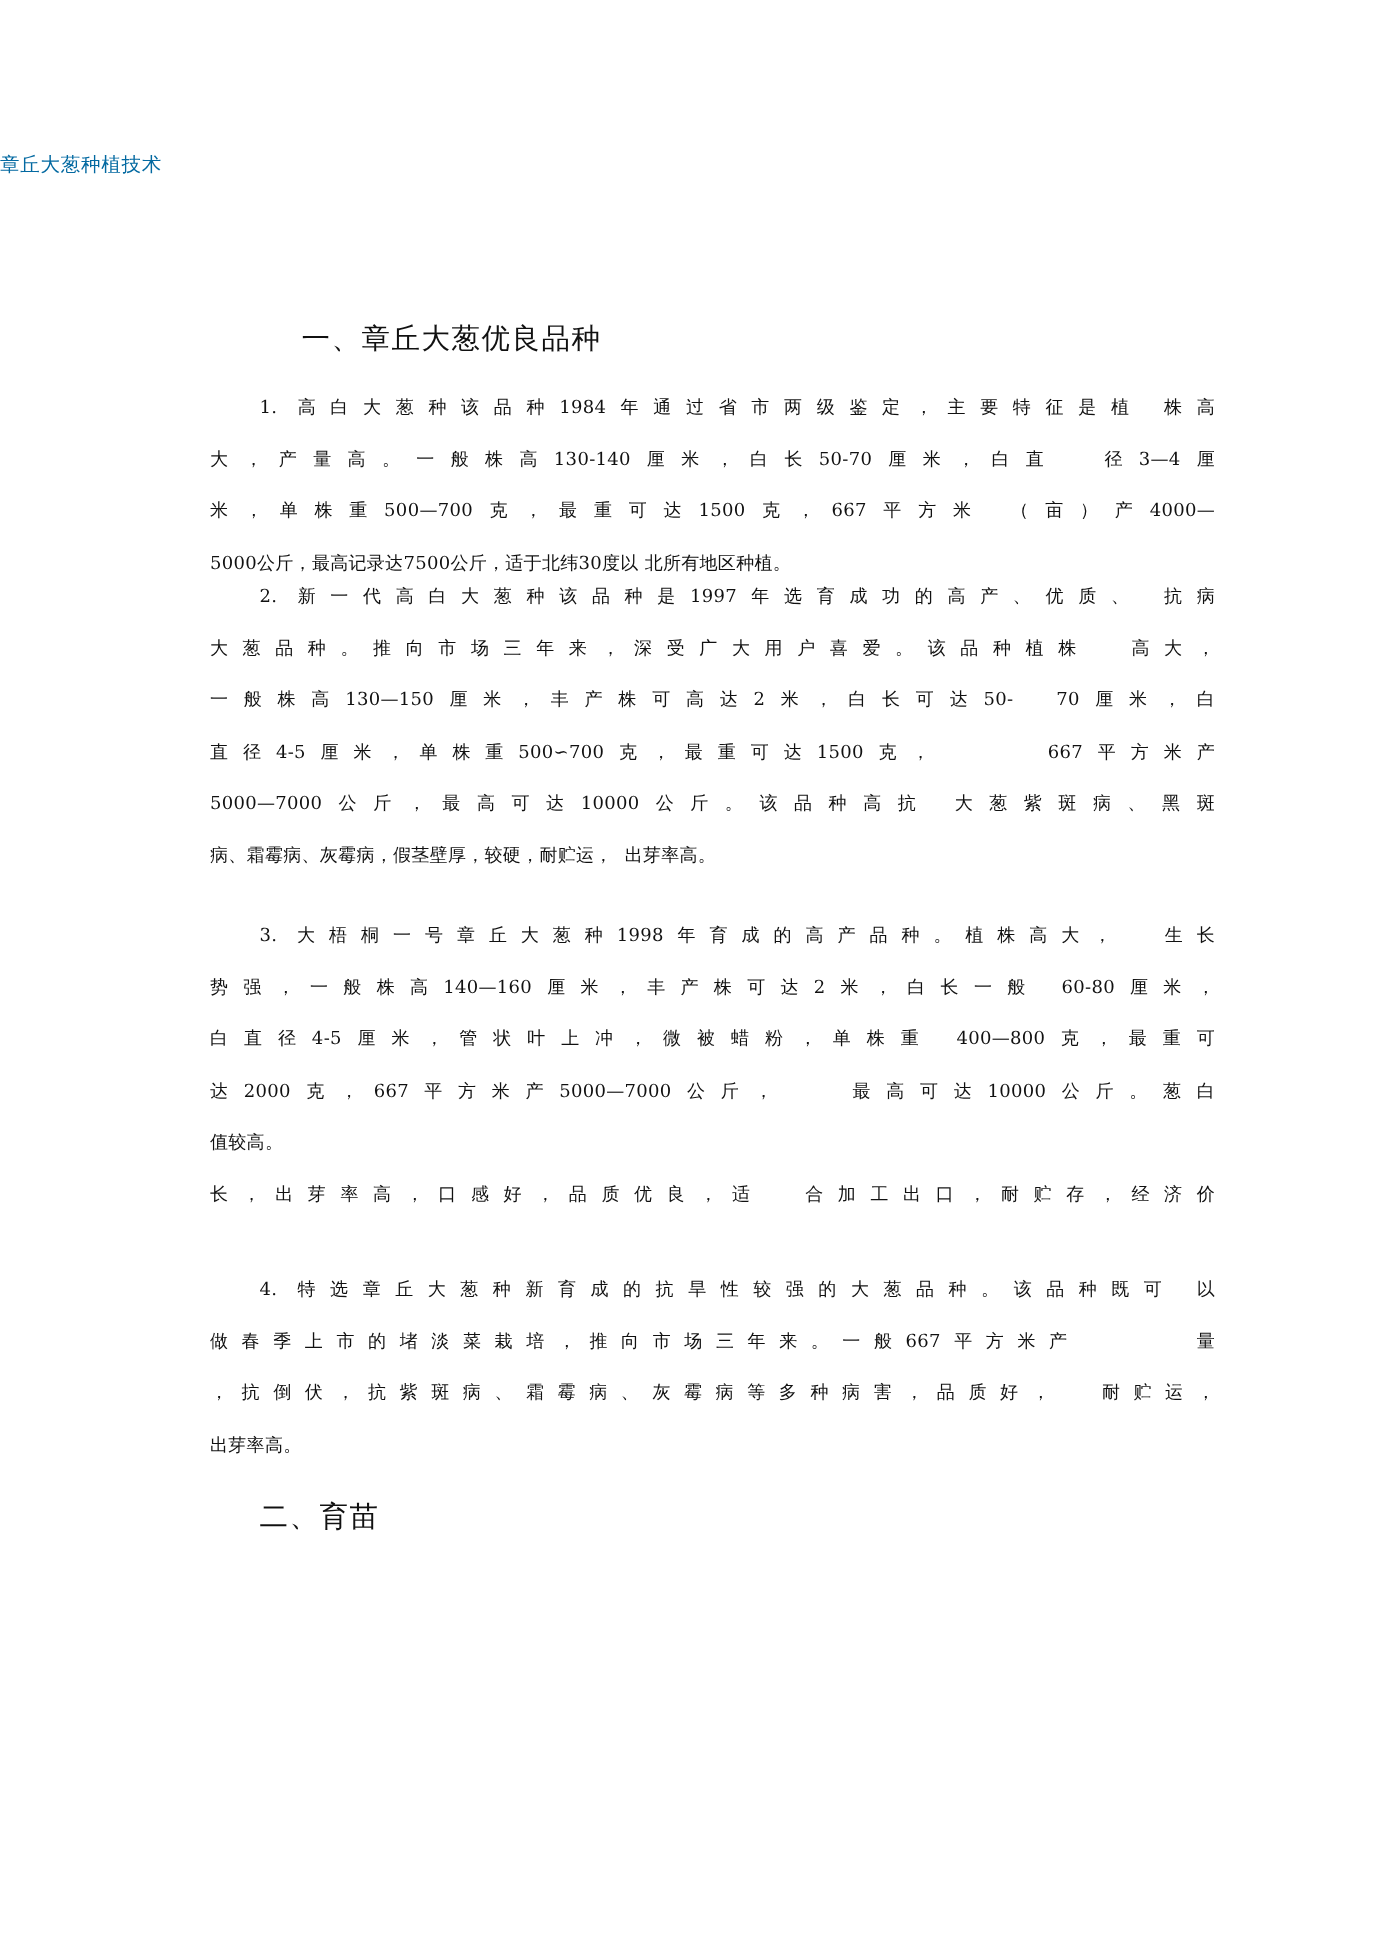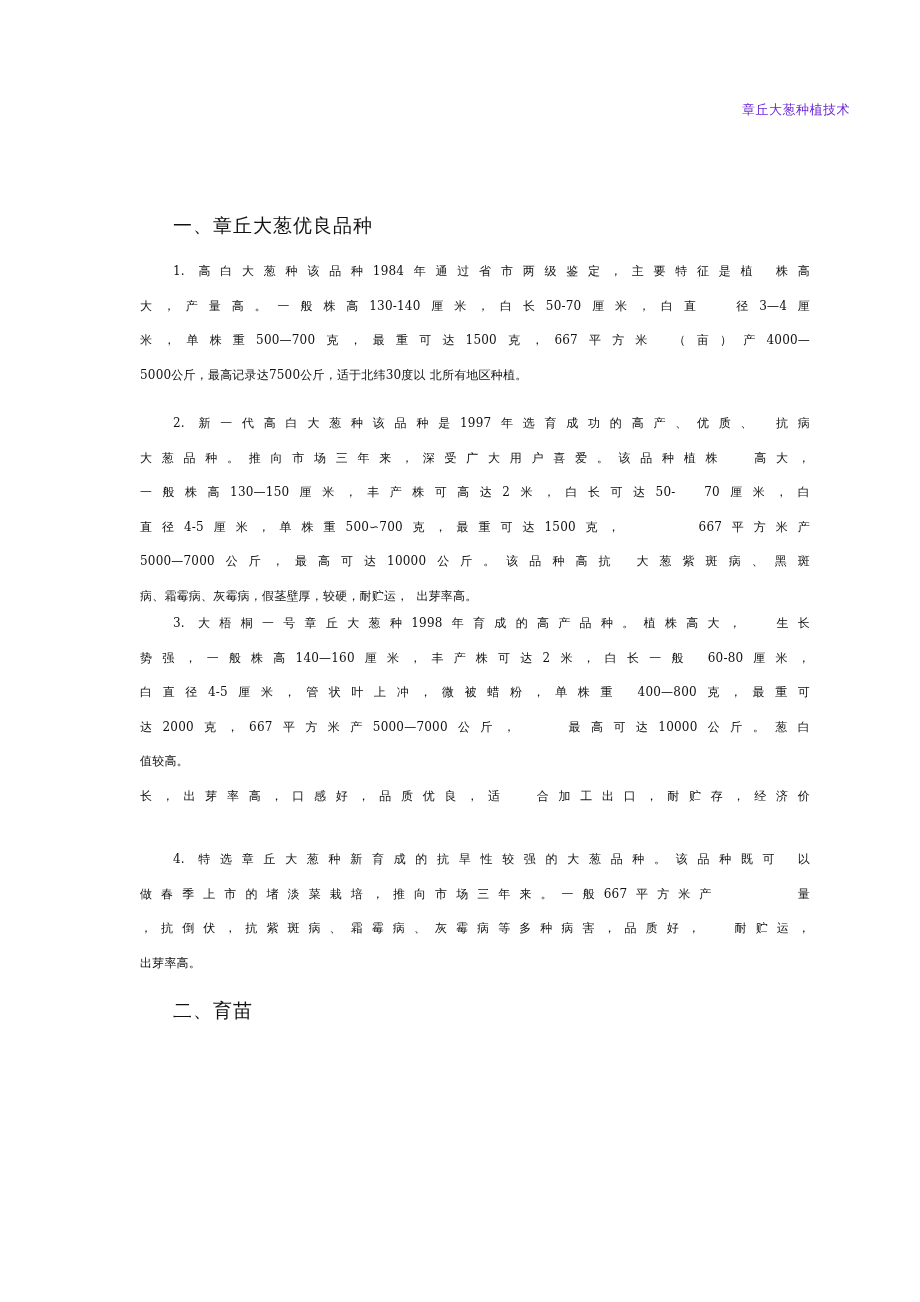--- a/index.html
+++ b/index.html
@@ -4,50 +4,50 @@
 <style>
   html, body { margin: 0; padding: 0; background: #ffffff; }
   body {
     width: 920px; height: 1302px; position: relative; overflow: hidden;
     font-family: "DejaVu Serif", "Liberation Serif", serif;
     color: #111111;
   }
   .page { position: absolute; left: 0; top: 0; width: 920px; height: 1302px; }
   .title {
     position: absolute; top: 101px; left: 0; width: 850px;
-    text-align: right; font-size: 13px; letter-spacing: 0.5px; color: #6d28d9;
+    text-align: left; font-size: 13px; letter-spacing: 0.5px; color: #0369a1;
   }
   .heading {
     position: absolute; left: 173px; font-size: 19px; letter-spacing: 1px;
   }
   .para { position: absolute; left: 140px; width: 670px; }
   .line {
     height: 34.5px; line-height: 34.5px; font-size: 12px;
     white-space: pre; text-align: justify; text-align-last: justify;
     letter-spacing: 0.2px;
   }
   .line.last { text-align-last: left; }
   .line.first { padding-left: 33px; }
 </style>
 </head>
 <body>
 
 <div class="page">
   <div class="title">章丘大葱种植技术</div>
 
-  <div class="heading" style="top:213px;">一、章丘大葱优良品种</div>
+  <div class="heading" style="top:213px;margin-left:28px;">一、章丘大葱优良品种</div>
 
   <div class="para" style="top:254px;">
     <div class="line first">1. 高白大葱种该品种1984年通过省市两级鉴定，主要特征是植 株高</div>
     <div class="line">大，产量高。一般株高130-140厘米，白长50-70厘米，白直  径3—4厘</div>
     <div class="line">米，单株重500—700克，最重可达1500克，667平方米 （亩）产4000—</div>
     <div class="line last">5000公斤，最高记录达7500公斤，适于北纬30度以 北所有地区种植。</div>
   </div>
 
-  <div class="para" style="top:406px;">
+  <div class="para" style="top:380px;">
     <div class="line first">2. 新一代高白大葱种该品种是1997年选育成功的高产、优质、 抗病</div>
     <div class="line">大葱品种。推向市场三年来，深受广大用户喜爱。该品种植株  高大，</div>
     <div class="line">一般株高130—150厘米，丰产株可高达2米，白长可达50-  70厘米，白</div>
     <div class="line">直径4-5厘米，单株重500∽700克，最重可达1500克，     667平方米产</div>
     <div class="line">5000—7000公斤，最高可达10000公斤。该品种高抗 大葱紫斑病、黑斑</div>
     <div class="line last">病、霜霉病、灰霉病，假茎壁厚，较硬，耐贮运，  出芽率高。</div>
   </div>
 
   <div class="para" style="top:606px;">
     <div class="line first">3. 大梧桐一号章丘大葱种1998年育成的高产品种。植株高大，  生长</div>

